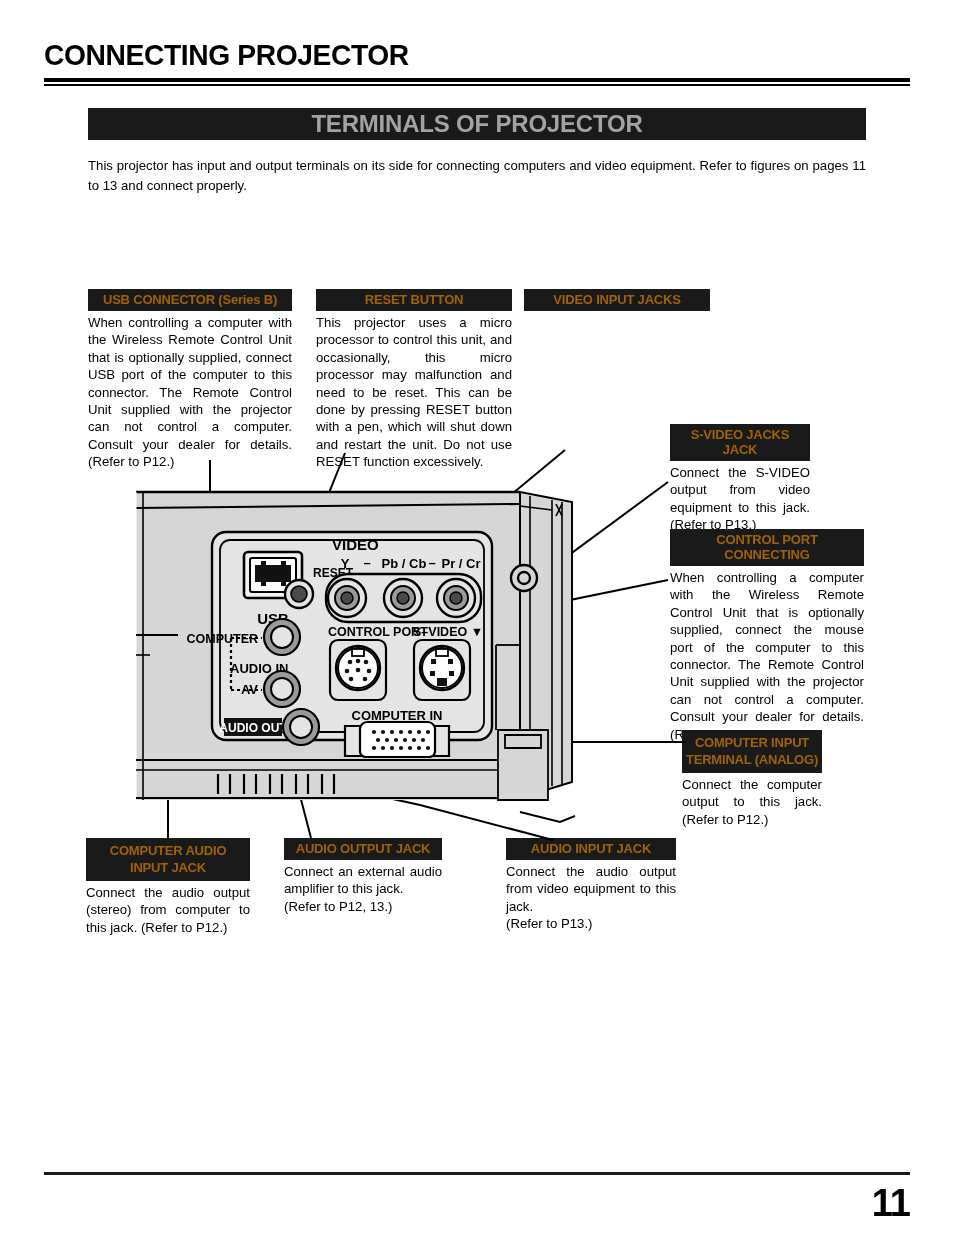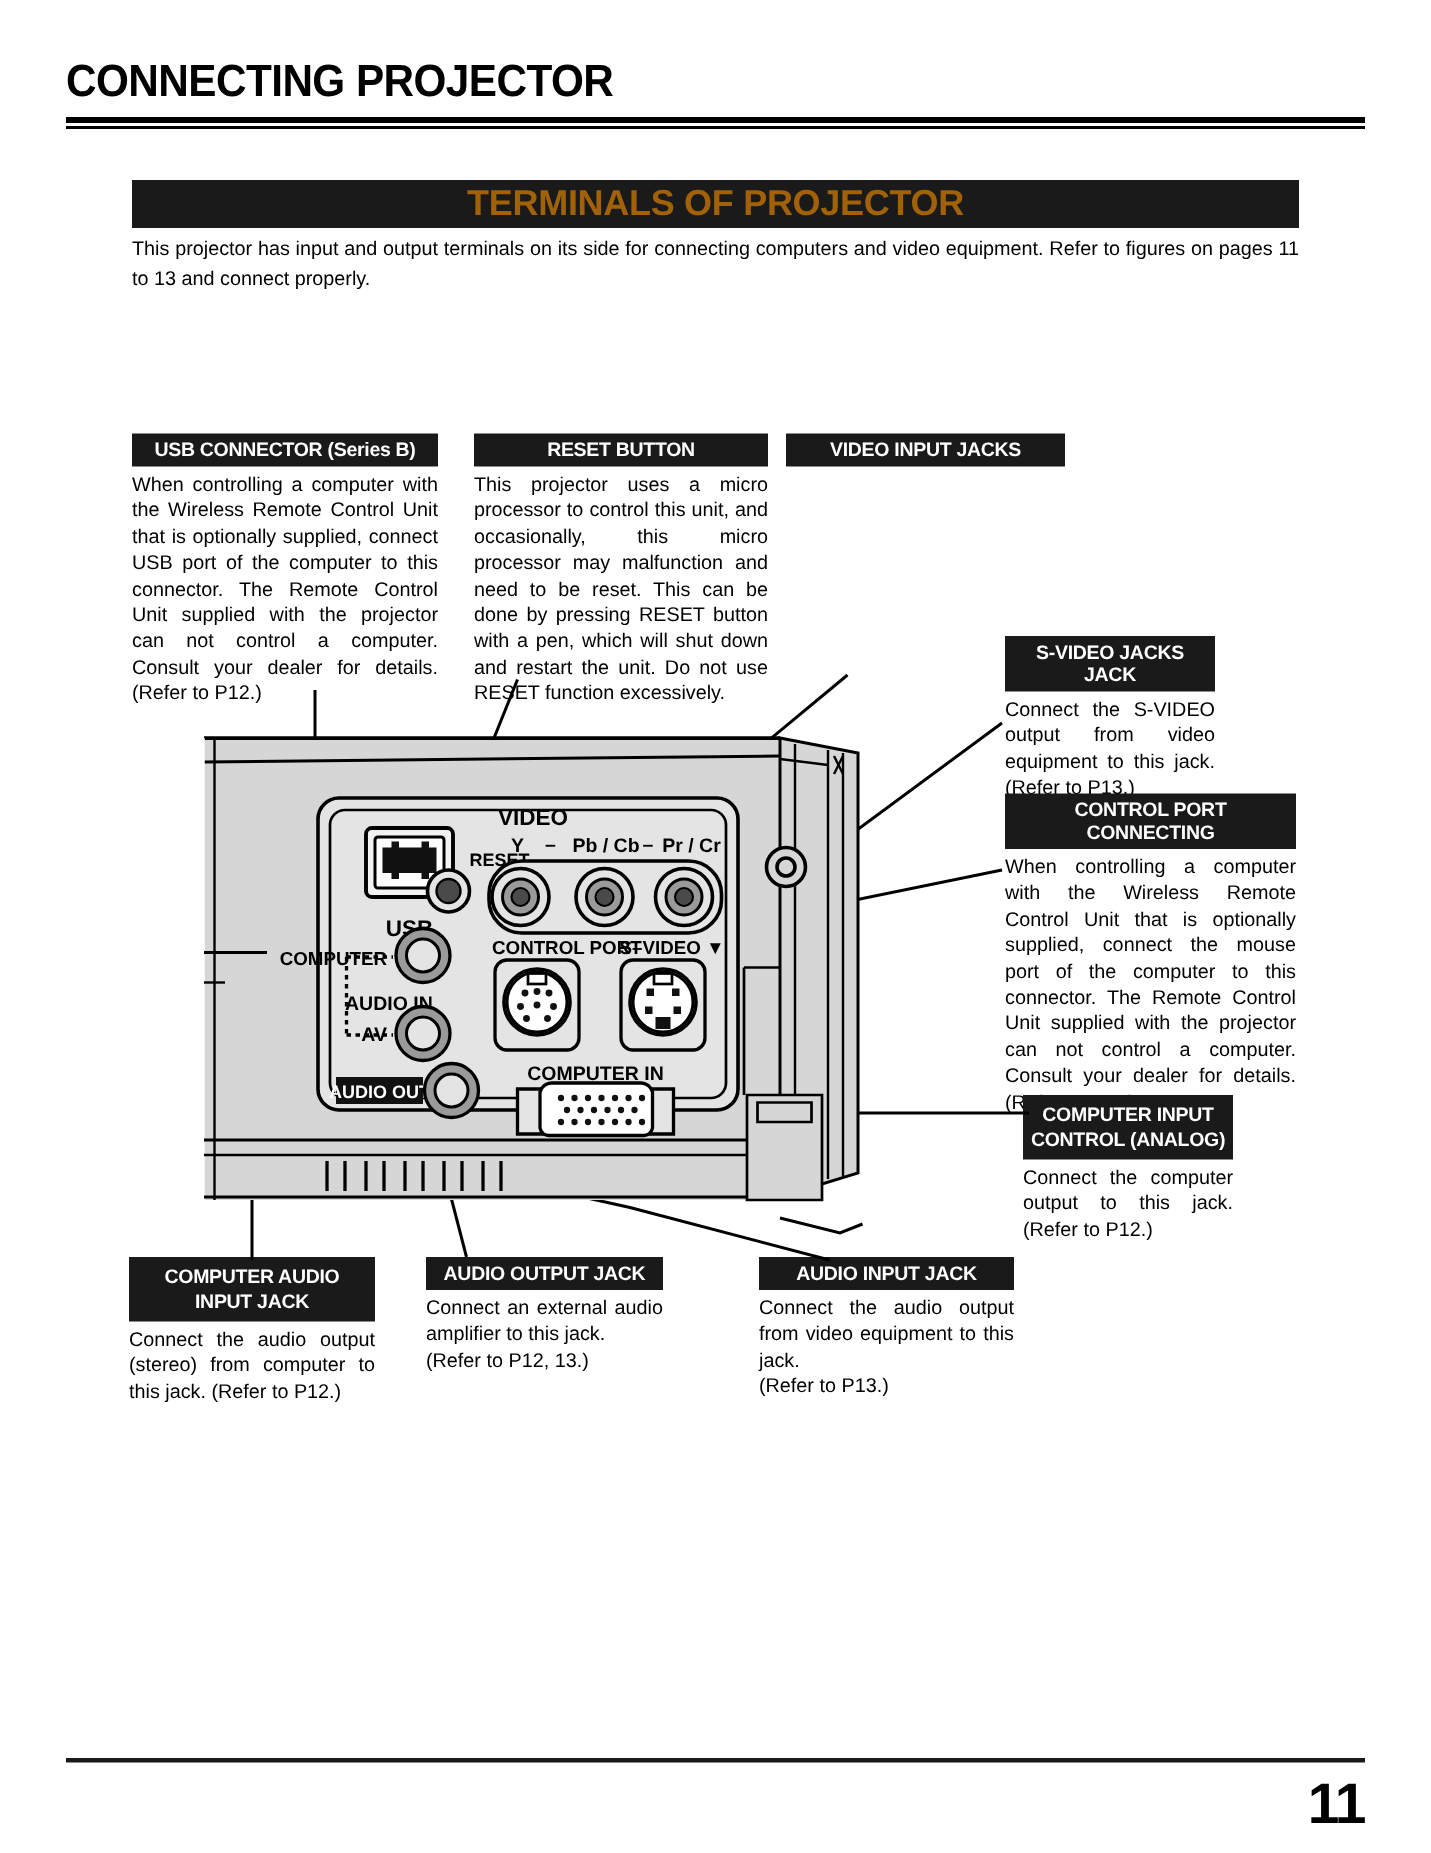--- a/index.html
+++ b/index.html
@@ -35,44 +35,43 @@
     left: 44px; top: 84px;
     width: 866px; height: 2px;
     background: #000;
   }
 
   .section-bar {
     position: absolute;
     left: 88px; top: 108px;
     width: 778px; height: 32px;
     background: #1a1a1a;
-    color: #a16207;
+    color: #a3a3a3;
     font-size: 24px;
     font-weight: bold;
     letter-spacing: -0.2px;
     display: flex;
     align-items: center;
     justify-content: center;
-    margin-top: 12px;
   }
 
   .intro {
     position: absolute;
     left: 88px; top: 156px;
     width: 778px;
     font-size: 13.2px;
     line-height: 20px;
     text-align: justify;
   }
 
   
   .callout { position: absolute; }
   .callout .cap {
     background: #1a1a1a;
-    color: #ffffff;
+    color: #a16207;
     font-size: 13px;
     font-weight: bold;
     text-align: center;
     padding: 3px 2px 4px 2px;
     line-height: 15px;
     letter-spacing: -0.2px;
   }
   .callout .cap.two-line { line-height: 17px; padding: 4px 2px 5px 2px; }
   .callout .body {
     font-size: 13.2px;
@@ -138,21 +137,21 @@
 </div>
 
 <div class="callout" style="left:670px; top:529px; width:194px;">
   <div class="cap">CONTROL PORT CONNECTING</div>
   <div class="body">When controlling a computer with the Wireless Remote Control Unit that is optionally supplied, connect the mouse port of the computer to this connector.   The Remote Control Unit supplied with the projector can not control a computer. Consult your dealer for details.(Refer to P12.)</div>
 </div>
 
 <div class="callout" style="left:682px; top:730px; width:140px;">
   <div class="cap two-line">
     <div>COMPUTER INPUT</div>
-    <div>CONTROL (ANALOG)</div>
+    <div>TERMINAL (ANALOG)</div>
   </div>
   <div class="body">Connect the computer output to this jack. (Refer to P12.)</div>
 </div>
 
 <div class="callout" style="left:86px; top:838px; width:164px;">
   <div class="cap two-line">
     <div>COMPUTER AUDIO</div>
     <div>INPUT JACK</div>
   </div>
   <div class="body">Connect the audio output (stereo) from computer to this jack.  (Refer to P12.)</div>

